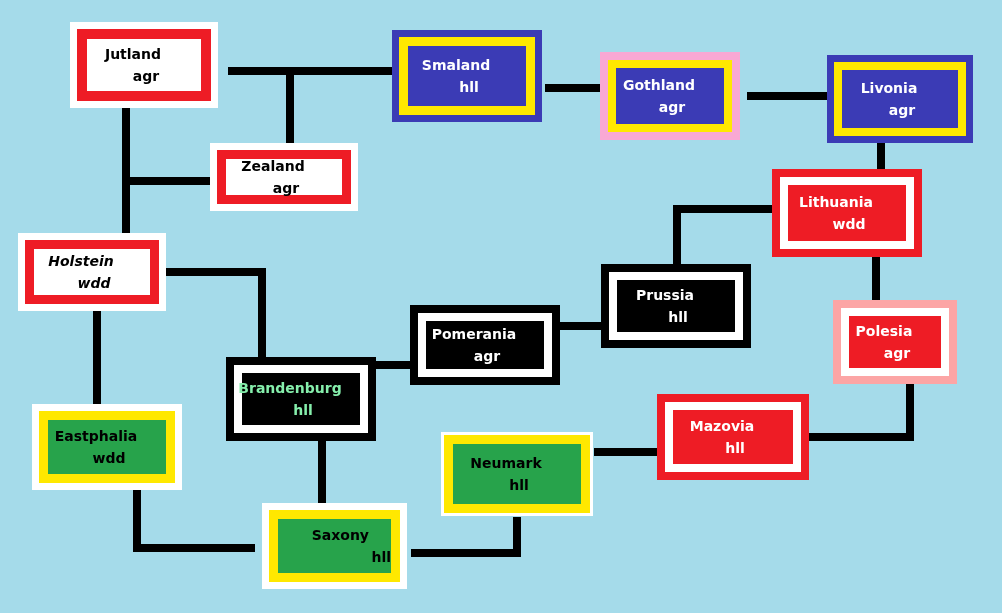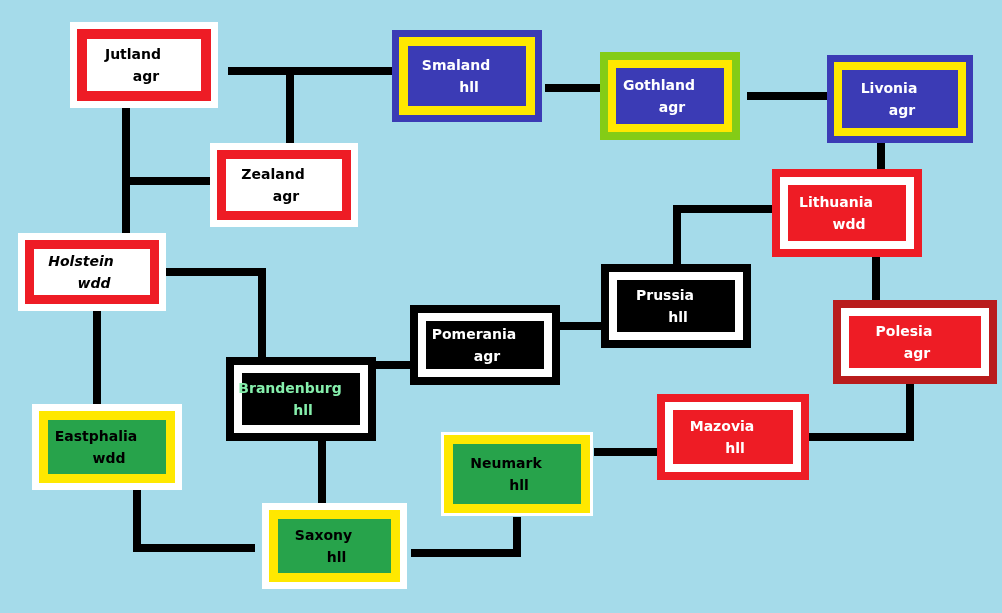--- a/index.html
+++ b/index.html
@@ -90,37 +90,37 @@
       </div>
     </div>
     <div class="node" style="left: 392px; top: 30px; width: 150px; height: 92px; background: rgb(59, 59, 181); padding: 7px;">
       <div class="inner" style="background: rgb(255, 232, 0); padding: 9px;">
         <div class="inner" style="background: rgb(59, 59, 181); color: rgb(255, 255, 255);">
           <div class="nm">Smaland</div>
           <div class="tag">hll</div>
         </div>
       </div>
     </div>
-    <div class="node" style="left: 600px; top: 52px; width: 140px; height: 88px; background: #84cc16; padding: 8px;">
+    <div class="node" style="left: 600px; top: 52px; width: 140px; height: 88px; background: #f9a8d4; padding: 8px;">
       <div class="inner" style="background: rgb(255, 232, 0); padding: 8px;">
         <div class="inner" style="background: rgb(59, 59, 181); color: rgb(255, 255, 255);">
           <div class="nm">Gothland</div>
           <div class="tag">agr</div>
         </div>
       </div>
     </div>
     <div class="node" style="left: 827px; top: 55px; width: 146px; height: 88px; background: rgb(59, 59, 181); padding: 7px;">
       <div class="inner" style="background: rgb(255, 232, 0); padding: 8px;">
         <div class="inner" style="background: rgb(59, 59, 181); color: rgb(255, 255, 255);">
           <div class="nm">Livonia</div>
           <div class="tag">agr</div>
         </div>
       </div>
     </div>
-    <div class="node" style="left: 210px; top: 143px; width: 148px; height: 84px; background: rgb(255, 255, 255); padding: 7px;">
+    <div class="node" style="left: 210px; top: 143px; width: 148px; height: 68px; background: rgb(255, 255, 255); padding: 7px;">
       <div class="inner" style="background: rgb(238, 28, 37); padding: 9px;">
         <div class="inner" style="background: rgb(255, 255, 255); color: rgb(0, 0, 0);">
           <div class="nm">Zealand</div>
           <div class="tag">agr</div>
         </div>
       </div>
     </div>
     <div class="node" style="left: 772px; top: 169px; width: 150px; height: 88px; background: rgb(238, 28, 37); padding: 8px;">
       <div class="inner" style="background: rgb(255, 255, 255); padding: 8px; text-align: center;">
         <div class="inner" style="background: rgb(238, 28, 37); color: rgb(255, 255, 255);">
@@ -138,21 +138,21 @@
       </div>
     </div>
     <div class="node" style="left: 601px; top: 264px; width: 150px; height: 84px; background: rgb(0, 0, 0); padding: 8px; text-align: center;">
       <div class="inner" style="background: rgb(255, 255, 255); padding: 8px;">
         <div class="inner" style="background: rgb(0, 0, 0); color: rgb(255, 255, 255);">
           <div class="nm">Prussia</div>
           <div class="tag">hll</div>
         </div>
       </div>
     </div>
-    <div class="node" style="left: 833px; top: 300px; width: 164px; height: 84px; background: #b91c1c; padding: 8px;">
+    <div class="node" style="left: 833px; top: 300px; width: 124px; height: 84px; background: #fca5a5; padding: 8px;">
       <div class="inner" style="background: rgb(255, 255, 255); padding: 8px;">
         <div class="inner" style="background: rgb(238, 28, 37); color: rgb(255, 255, 255);">
           <div class="nm">Polesia</div>
           <div class="tag">agr</div>
         </div>
       </div>
     </div>
     <div class="node" style="left: 410px; top: 305px; width: 150px; height: 80px; background: rgb(0, 0, 0); padding: 8px;">
       <div class="inner" style="background: rgb(255, 255, 255); padding: 8px;">
         <div class="inner" style="background: rgb(0, 0, 0); color: rgb(255, 255, 255);">
@@ -188,19 +188,19 @@
     <div class="node" style="left: 441px; top: 432px; width: 152px; height: 84px; background: rgb(255, 255, 255); padding: 3px;">
       <div class="inner" style="background: rgb(255, 232, 0); padding: 9px;">
         <div class="inner" style="background: rgb(39, 163, 75); color: rgb(0, 0, 0);">
           <div class="nm">Neumark</div>
           <div class="tag">hll</div>
         </div>
       </div>
     </div>
     <div class="node" style="left: 262px; top: 503px; width: 145px; height: 86px; background: rgb(255, 255, 255); padding: 7px;">
       <div class="inner" style="background: rgb(255, 232, 0); padding: 9px;">
-        <div class="inner" style="background: rgb(39, 163, 75); color: rgb(0, 0, 0);">
+        <div class="inner" style="background: rgb(39, 163, 75); color: rgb(0, 0, 0); align-items: flex-end;">
           <div class="nm">Saxony</div>
           <div class="tag">hll</div>
         </div>
       </div>
     </div>
   </div>
 
 </body></html>

